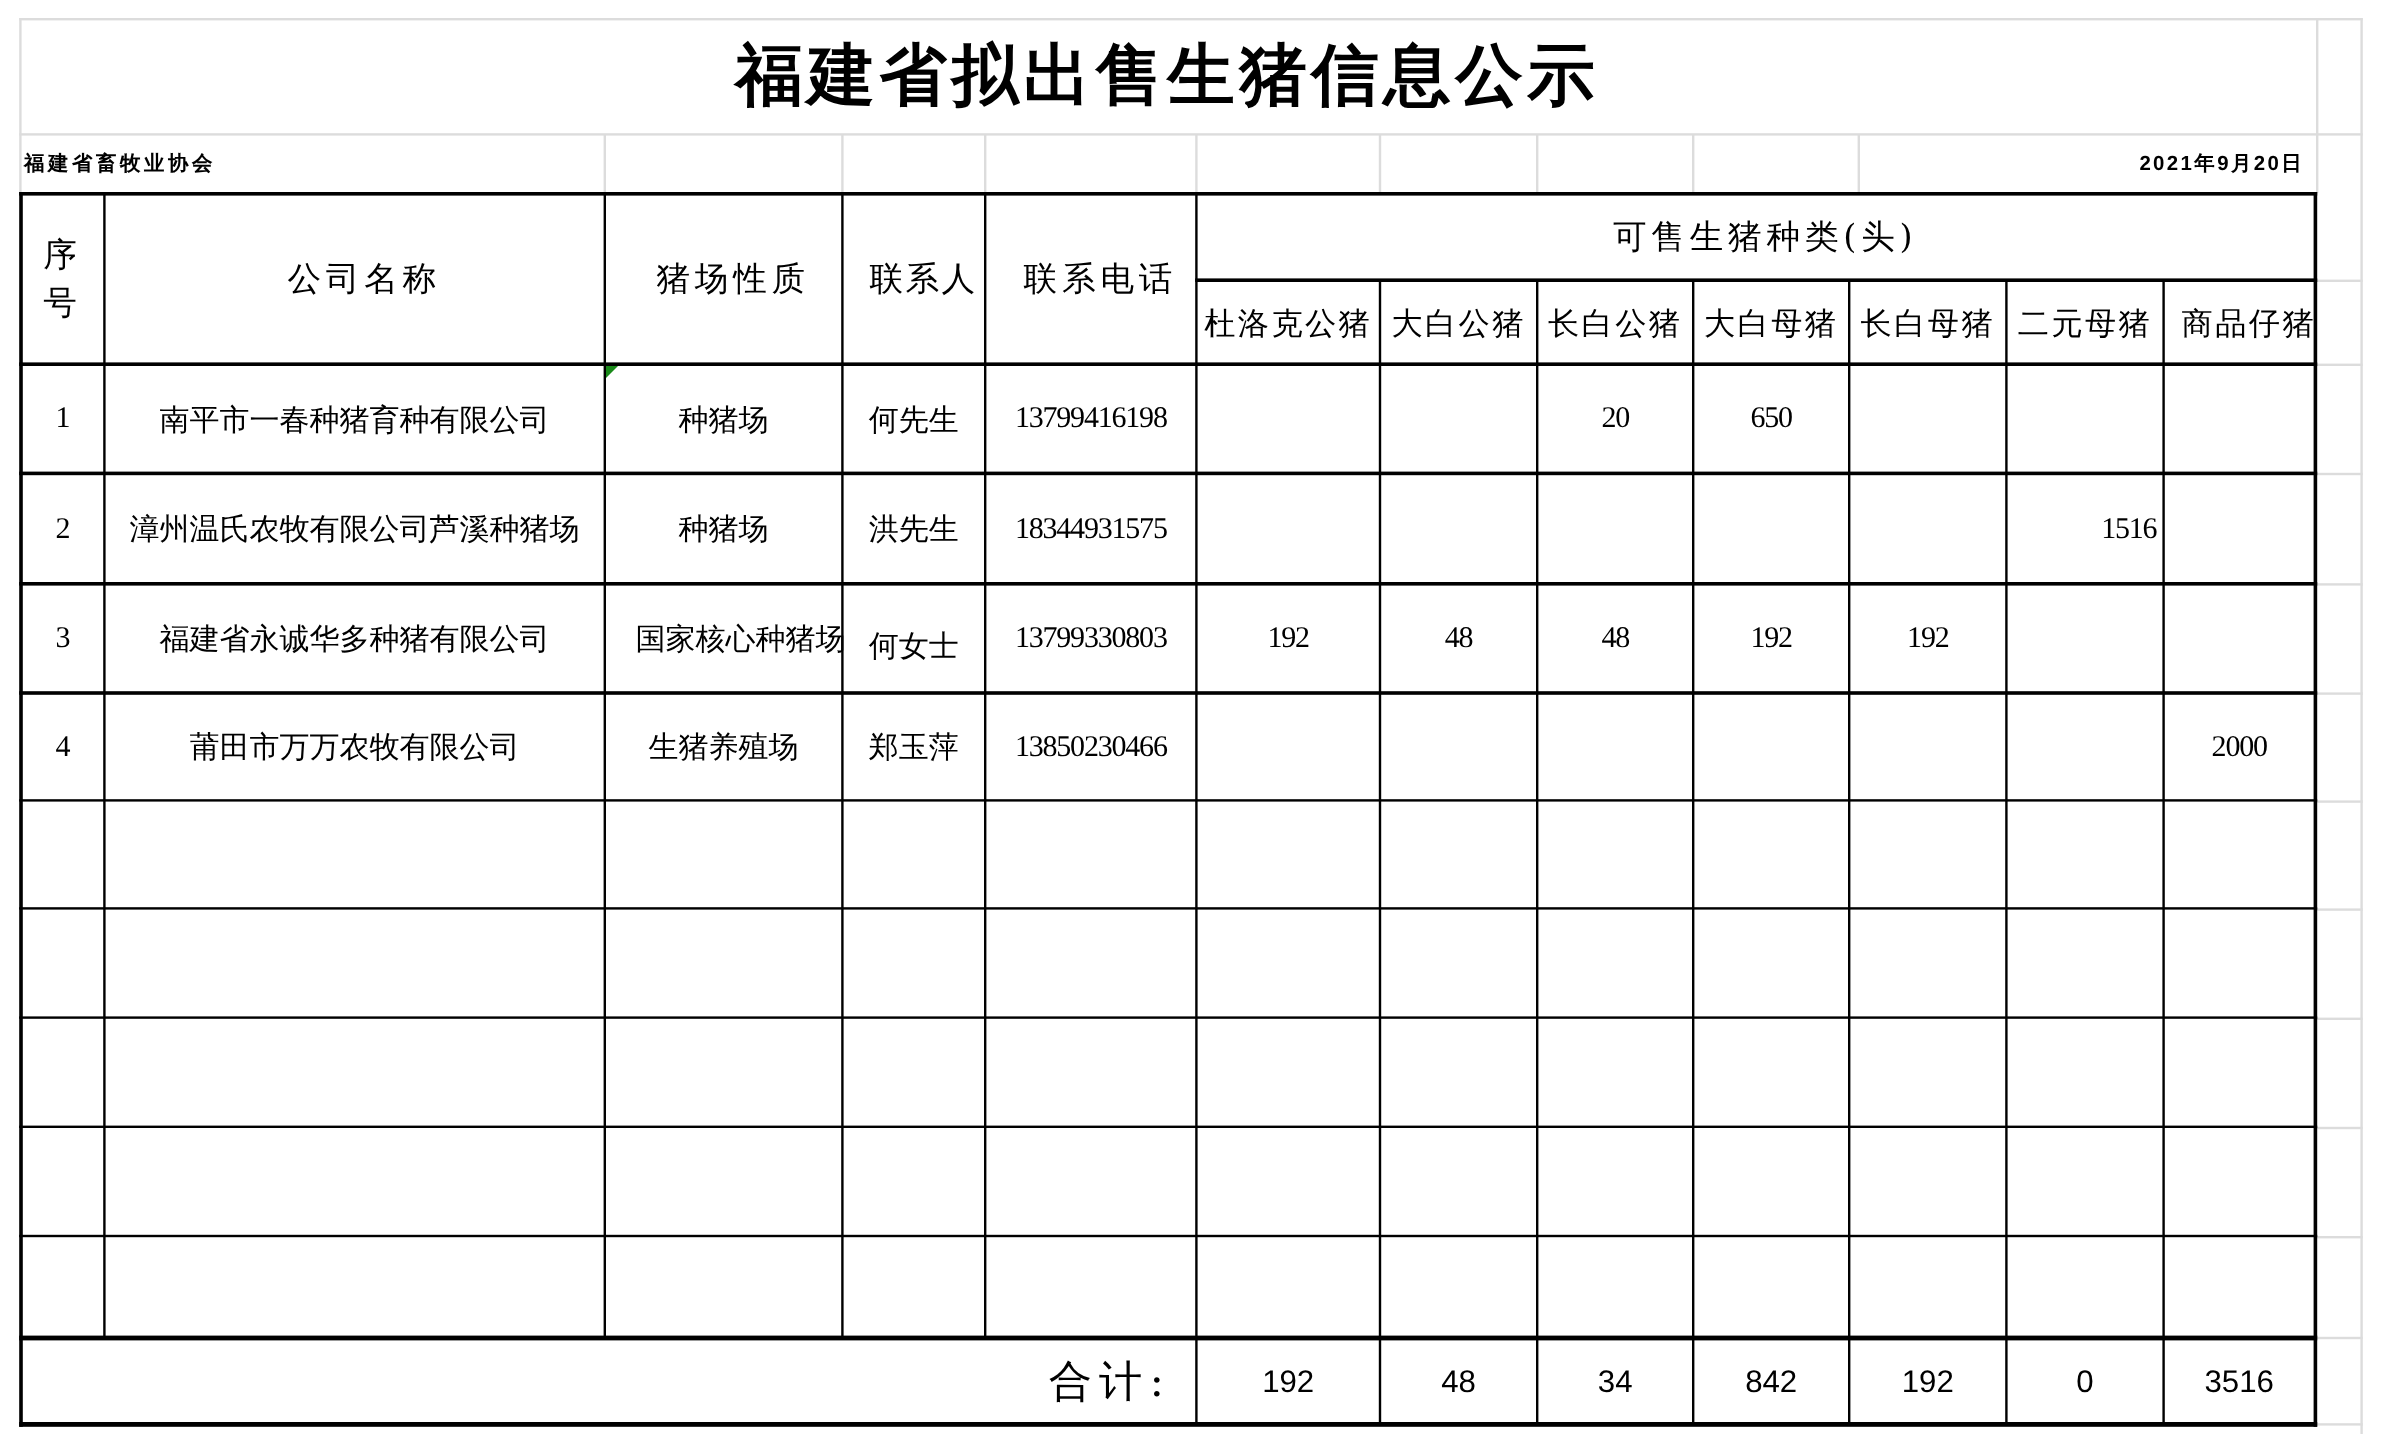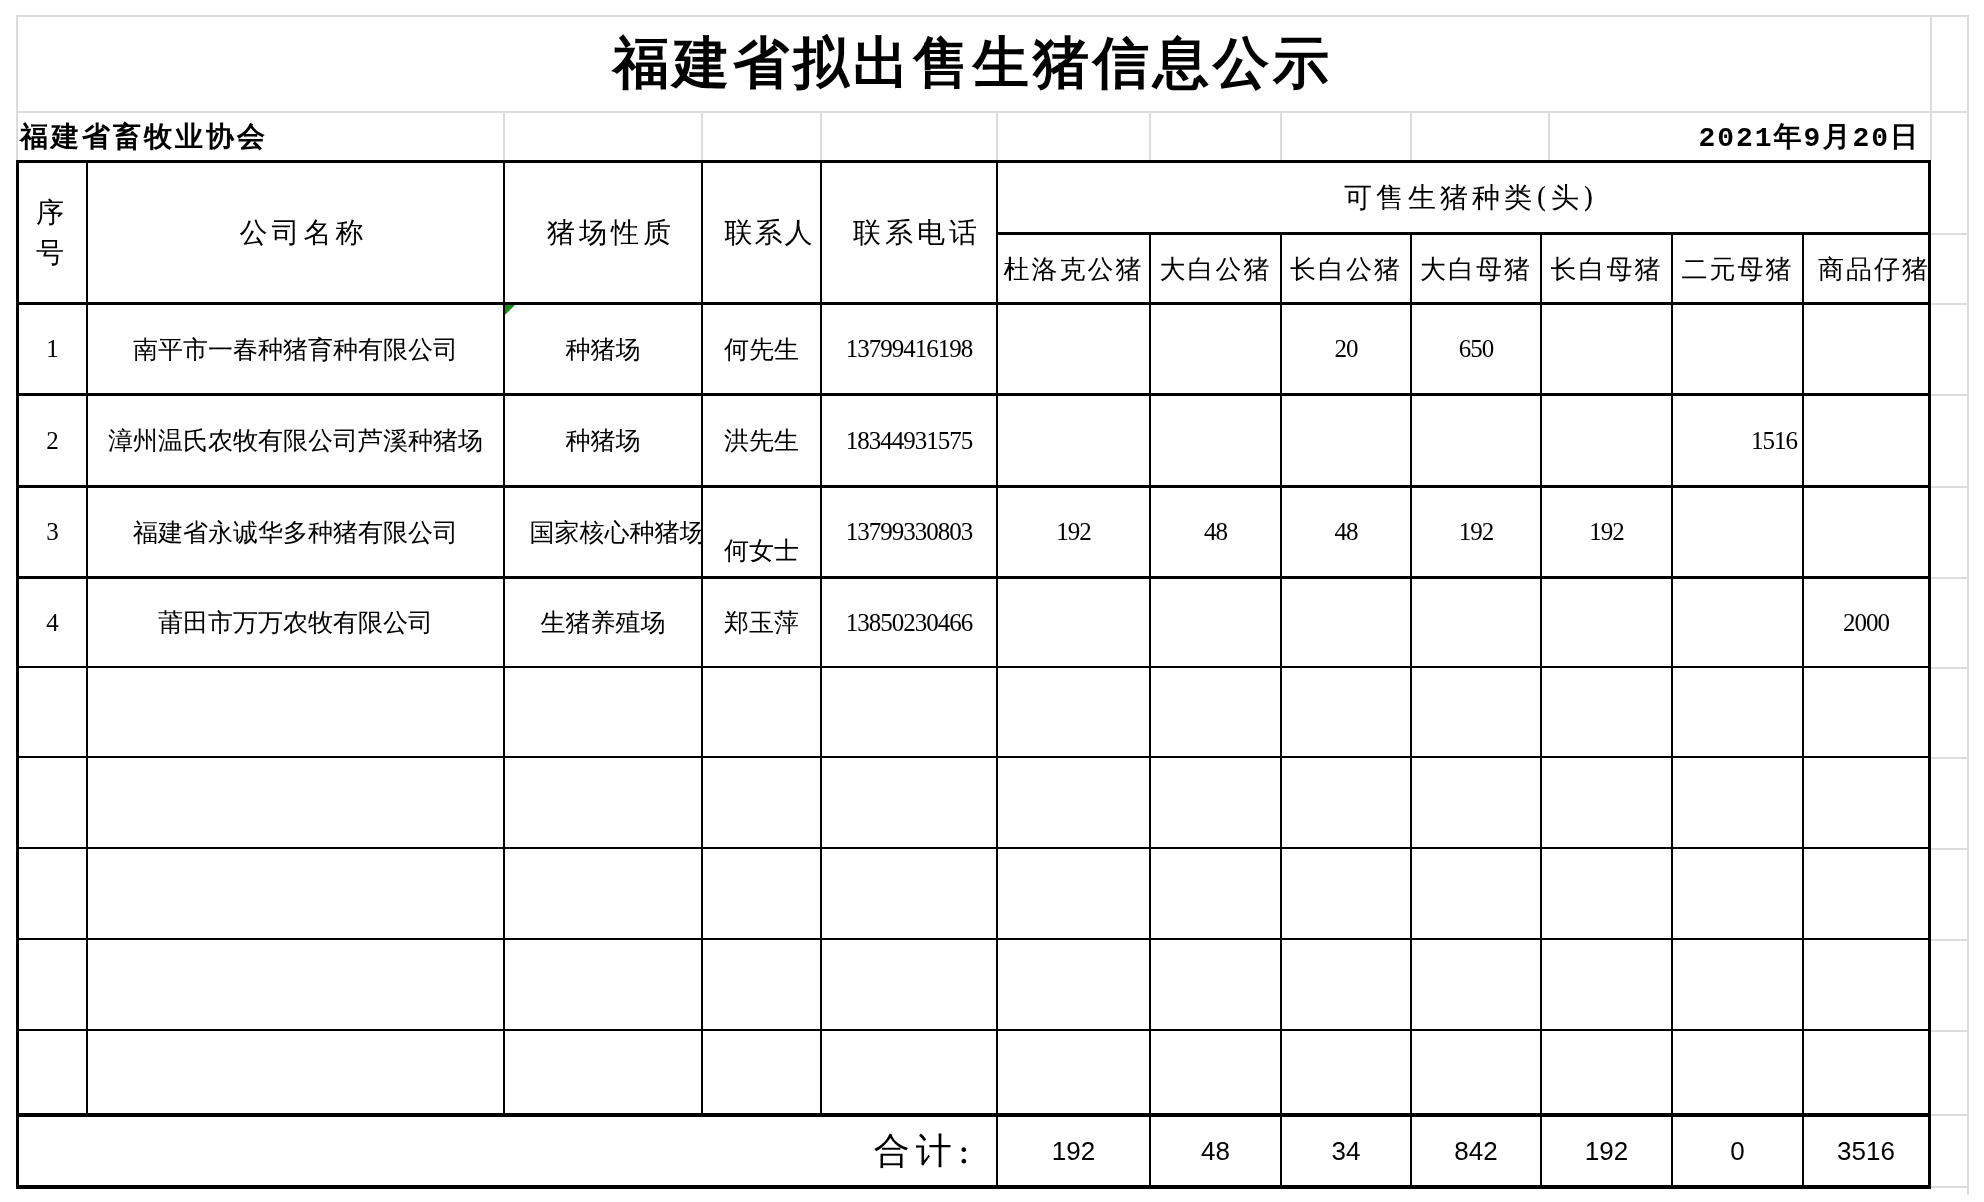--- a/index.html
+++ b/index.html
@@ -4,22 +4,22 @@
 <style>
   html, body { margin:0; padding:0; background:#ffffff; }
   body { width:1984px; height:1202px; position:relative; overflow:hidden;
          font-family:"DejaVu Serif","Liberation Serif",serif; color:#000; }
   .g { position:absolute; background:#dcdcdc; }
   .b { position:absolute; background:#000; }
   .cell { position:absolute; display:flex; align-items:center; justify-content:center;
           text-align:center; box-sizing:border-box; white-space:nowrap; }
   .title { font-family:"DejaVu Sans","Liberation Sans",sans-serif; font-weight:bold;
            font-size:56px; letter-spacing:4px; }
-  .sub { font-family:Liberation Mono, monospace; font-weight:bold;
-         font-size:28px; letter-spacing:3px; }
+  .sub { font-family:Liberation Sans, sans-serif; font-weight:bold;
+         font-size:17px; letter-spacing:3px; }
   .hdr { font-size:28px; letter-spacing:4px;padding-left:16px; }
   .hdr2 { font-size:26px; letter-spacing:2px; }
   .txt { font-size:25px; }
   .num { font-family:"Liberation Serif","DejaVu Serif",serif; font-size:25px; letter-spacing:-1px; }
   .tot { font-family:"Liberation Sans","DejaVu Sans",sans-serif; font-size:26px; }
   .totlbl { font-size:36px; letter-spacing:6px; justify-content:flex-end; padding-right:20px; }
   .marker { position:absolute; width:0; height:0; border-top:10px solid #1a8a1a; border-right:10px solid transparent; }
 </style>
 </head>
 <body>
@@ -122,21 +122,21 @@
 <div class="cell num" style="left:1151px;top:396px;width:129px;height:89px;"></div>
 <div class="cell num" style="left:1282px;top:396px;width:128px;height:89px;"></div>
 <div class="cell num" style="left:1412px;top:396px;width:128px;height:89px;"></div>
 <div class="cell num" style="left:1542px;top:396px;width:129px;height:89px;"></div>
 <div class="cell num" style="left:1673px;top:396px;width:129px;height:89px;"></div>
 <div class="cell num" style="left:1712px;top:396px;width:124px;height:89px;">1516</div>
 
 <div class="cell num" style="left:18px;top:488px;width:68px;height:88px;">3</div>
 <div class="cell txt" style="left:88px;top:488px;width:415px;height:88px;">福建省永诚华多种猪有限公司</div>
 <div class="cell txt" style="left:505px;top:488px;width:196px;height:88px;padding-left:28px;">国家核心种猪场</div>
-<div class="cell txt" style="left:703px;top:488px;width:117px;height:101px;margin-top:12px;">何女士</div>
+<div class="cell txt" style="left:703px;top:488px;width:117px;height:101px;">何女士</div>
 <div class="cell num" style="left:822px;top:488px;width:174px;height:88px;">13799330803</div>
 <div class="cell num" style="left:998px;top:488px;width:151px;height:88px;">192</div>
 <div class="cell num" style="left:1151px;top:488px;width:129px;height:88px;">48</div>
 <div class="cell num" style="left:1282px;top:488px;width:128px;height:88px;">48</div>
 <div class="cell num" style="left:1412px;top:488px;width:128px;height:88px;">192</div>
 <div class="cell num" style="left:1542px;top:488px;width:129px;height:88px;">192</div>
 <div class="cell num" style="left:1673px;top:488px;width:129px;height:88px;"></div>
 <div class="cell num" style="left:1804px;top:488px;width:124px;height:88px;"></div>
 
 <div class="cell num" style="left:18px;top:579px;width:68px;height:87px;">4</div>

